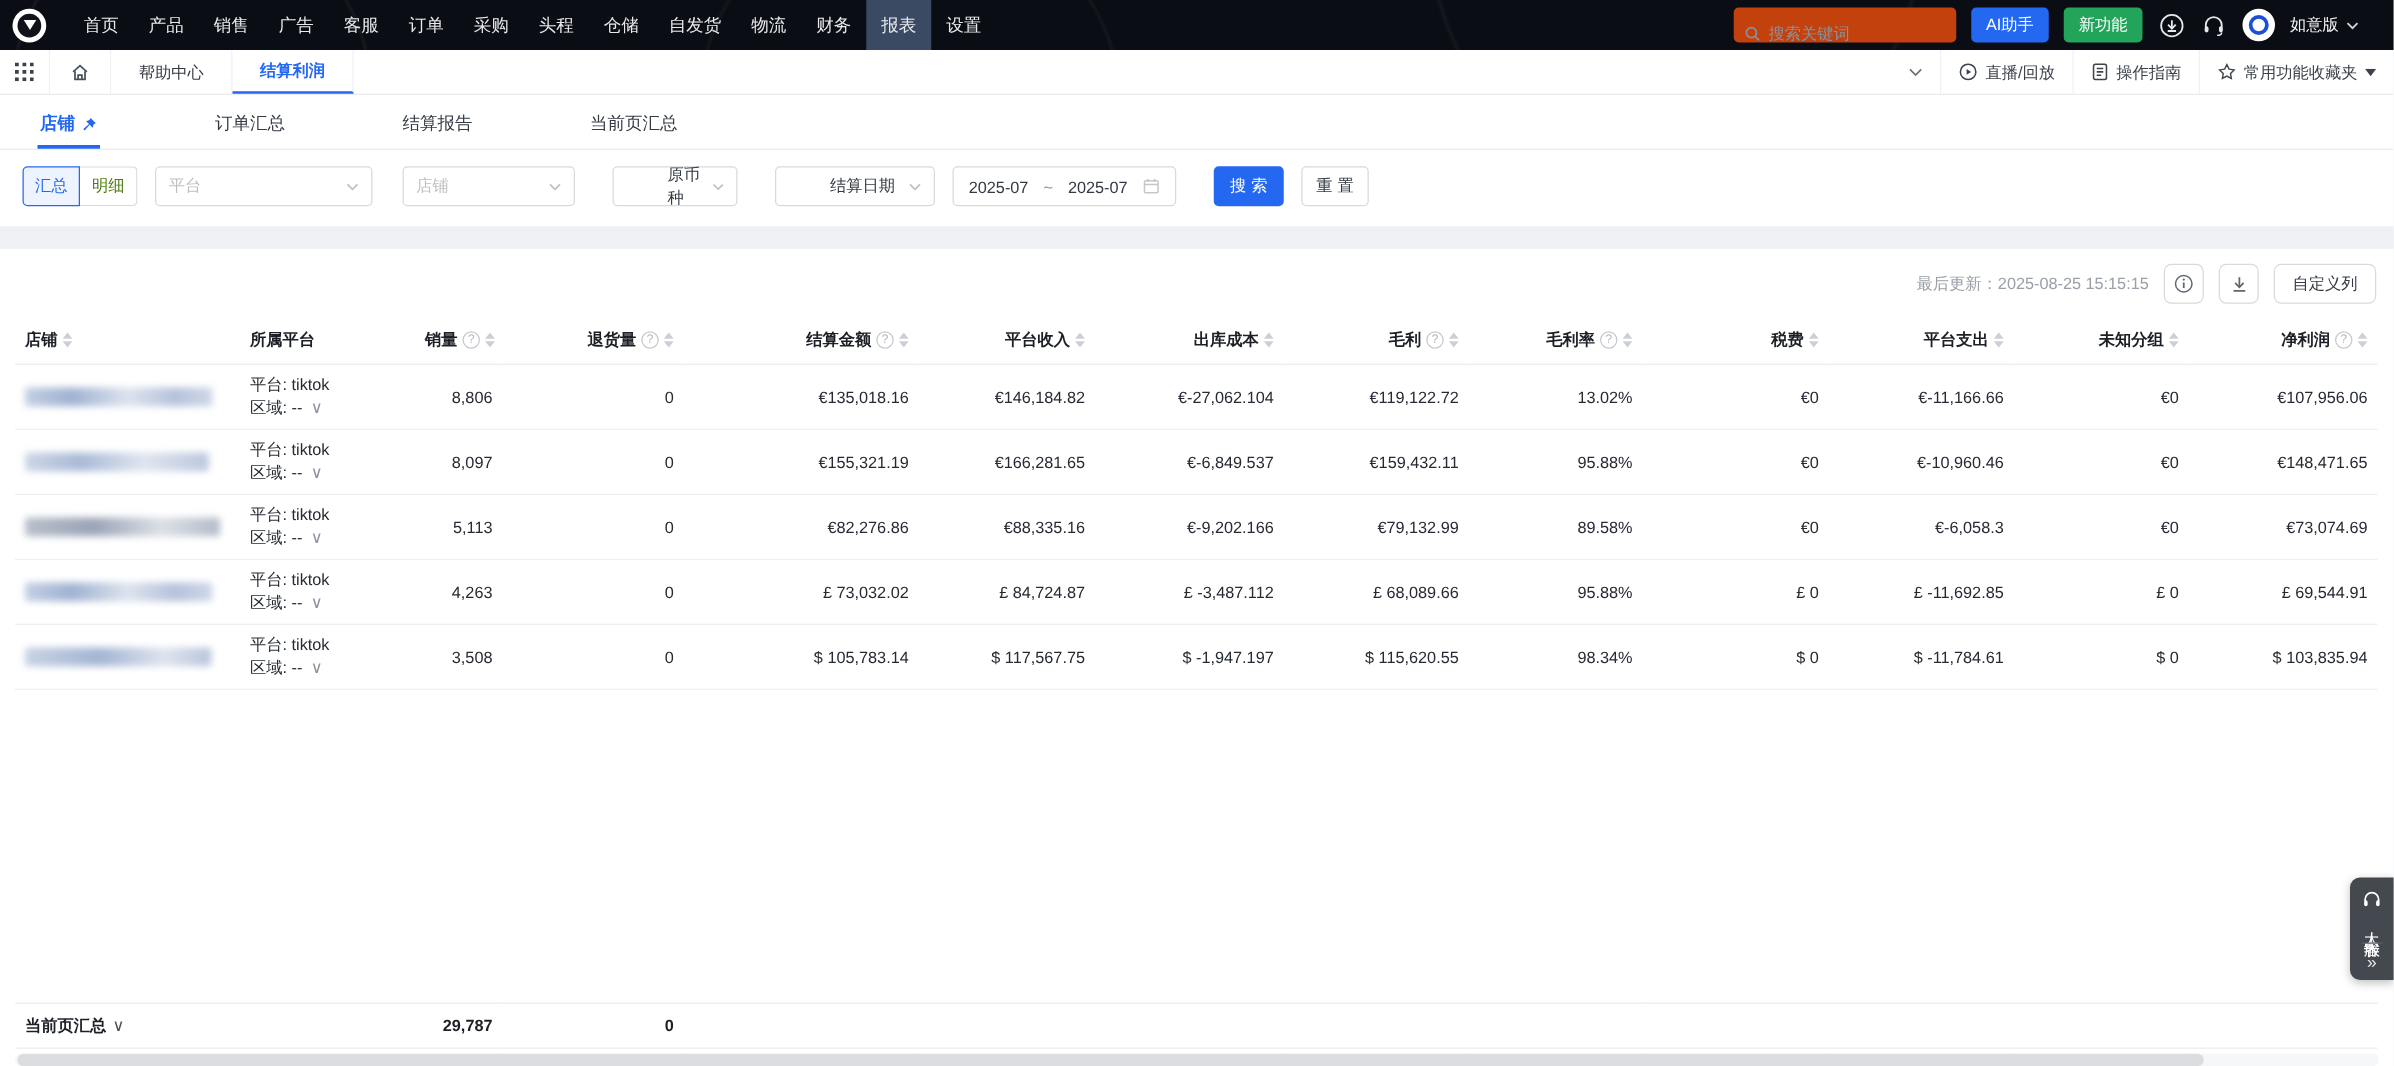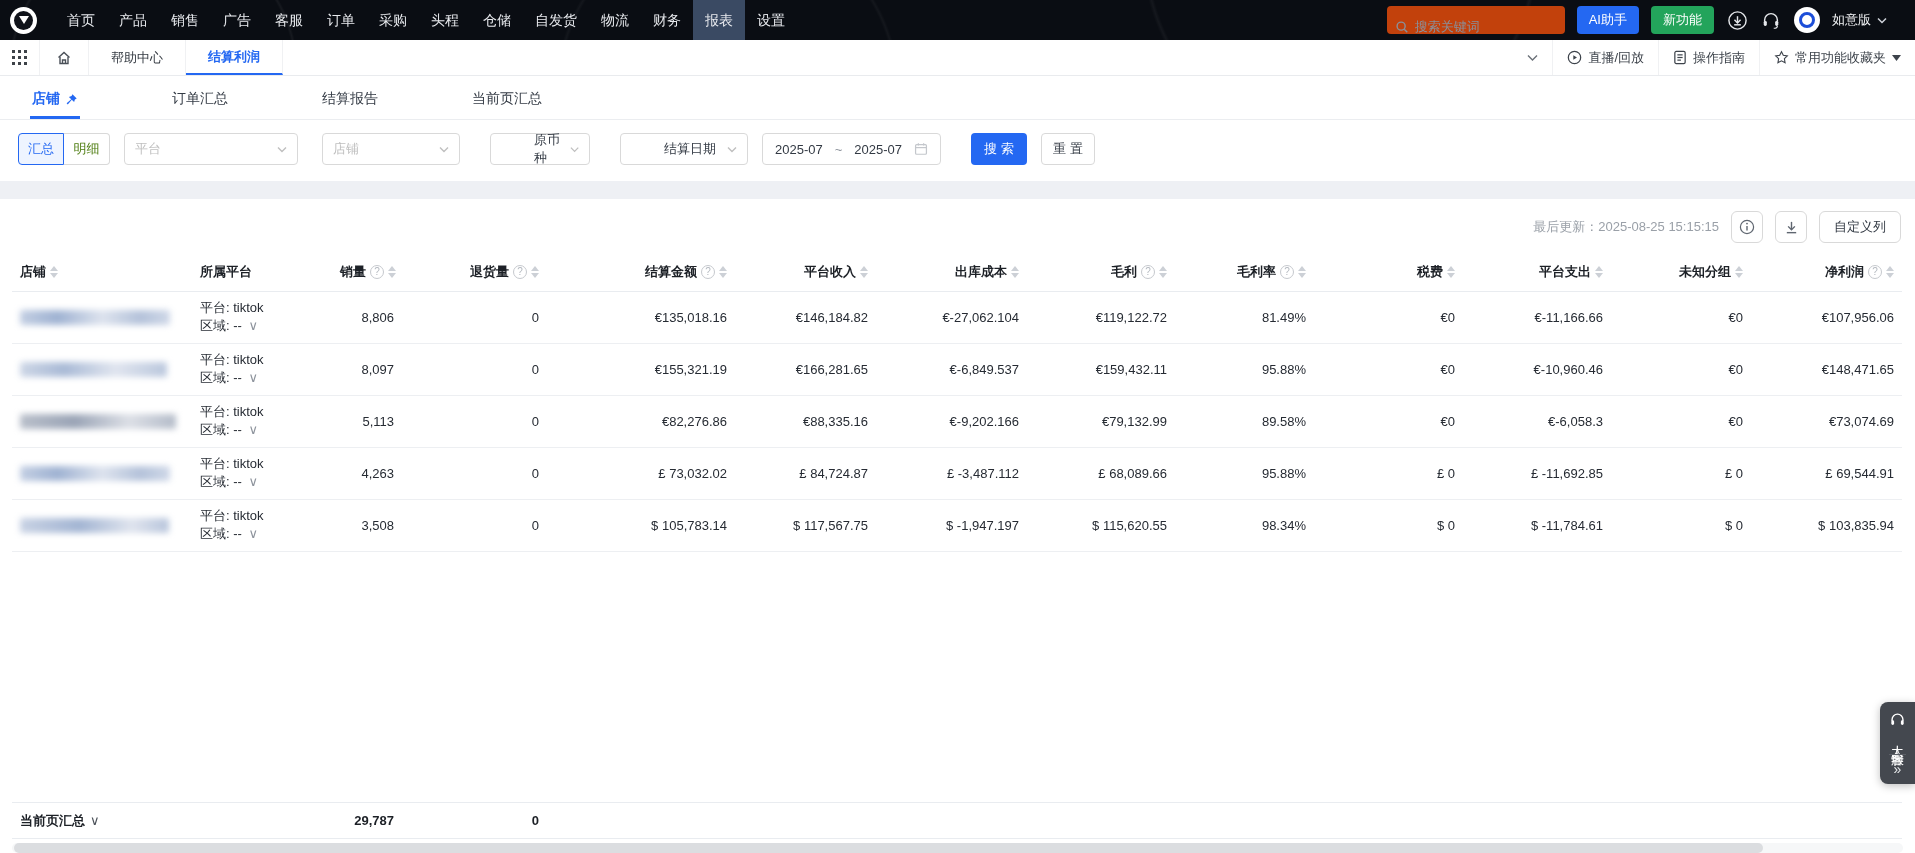--- a/index.html
+++ b/index.html
@@ -449,21 +449,21 @@
             <td class="al-left">
               <div class="pline">平台: tiktok</div>
               <div class="pline region">区域: -- <span class="chev">∨</span></div>
             </td>
             <td class="al-right">8,806</td>
             <td class="al-right">0</td>
             <td class="al-right">€135,018.16</td>
             <td class="al-right">€146,184.82</td>
             <td class="al-right">€-27,062.104</td>
             <td class="al-right">€119,122.72</td>
-            <td class="al-right">81.49%</td>
+            <td class="al-right">13.02%</td>
             <td class="al-right">€0</td>
             <td class="al-right">€-11,166.66</td>
             <td class="al-right">€0</td>
             <td class="al-right">€107,956.06</td>
           </tr>
           <tr>
             <td class="al-left">
               <div class="shopblur v2"></div>
             </td>
             <td class="al-left">

